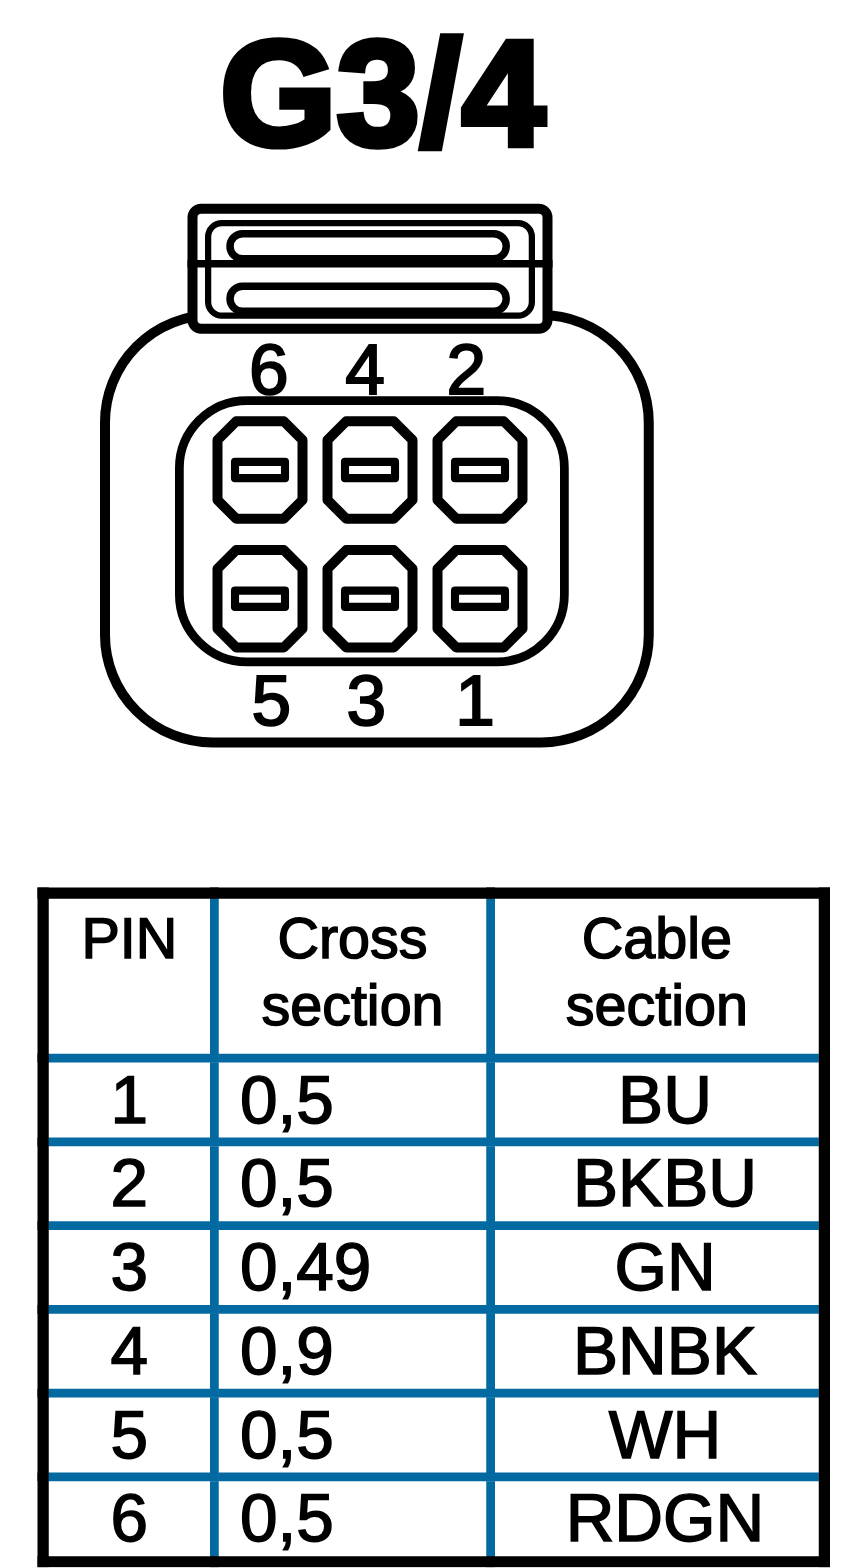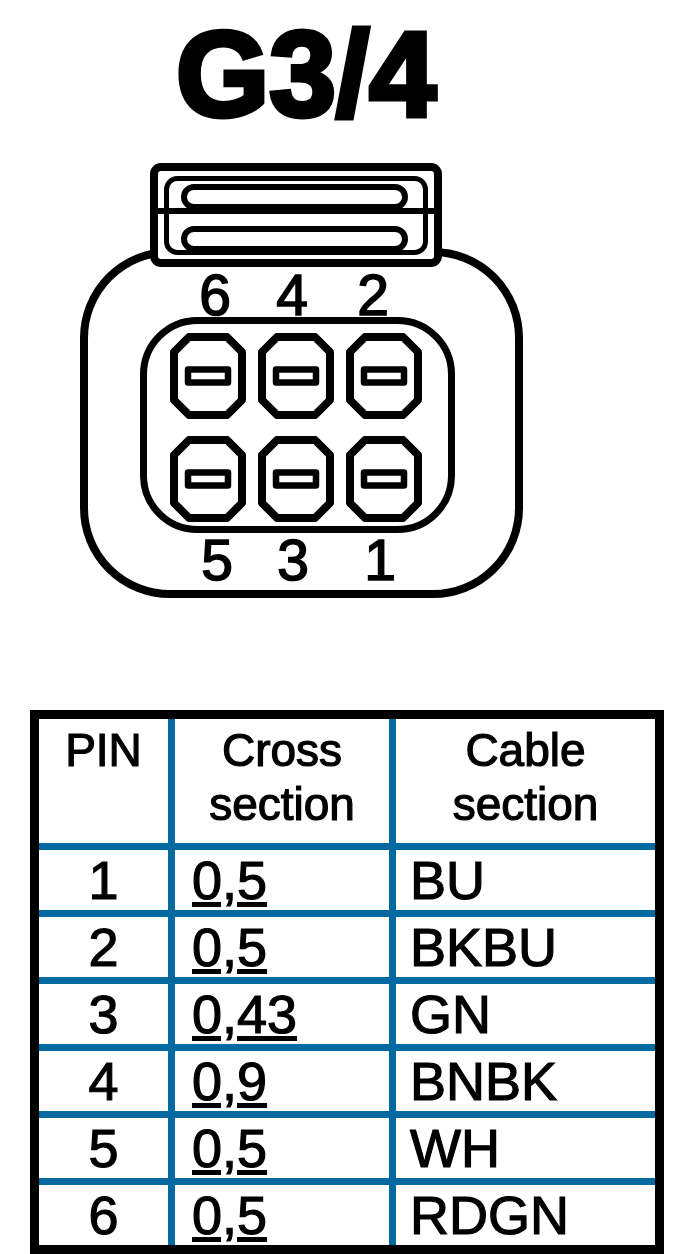--- a/index.html
+++ b/index.html
@@ -49,22 +49,22 @@
     -webkit-text-stroke: 1.2px #000000;
   }
   .pin-table td {
     font-size: 54px;
     font-weight: 400;
     line-height: 58px;
     vertical-align: middle;
     -webkit-text-stroke: 1.2px #000000;
   }
   td.cell-pin   { text-align: center; }
-  td.cell-cross { text-align: left; padding-left: 17px; text-decoration: underline; }
-  td.cell-cable { text-align: left; padding-left: 14px; }
+  td.cell-cross { text-align: left; padding-left: 17px; }
+  td.cell-cable { text-align: center; padding-left: 14px; }
   .hdr-line { display: block; }
 </style>
 </head>
 <body>
 
 <div class="page">
 
   <svg class="diagram" width="688" height="660" viewBox="0 0 688 660">
 
     <text x="306" y="116" text-anchor="middle" font-size="120" font-weight="bold" stroke="#000000" stroke-width="5" paint-order="stroke">G3/4</text>
@@ -148,21 +148,21 @@
         <td class="cell-cross">0,5</td>
         <td class="cell-cable">BU</td>
       </tr>
       <tr>
         <td class="cell-pin">2</td>
         <td class="cell-cross">0,5</td>
         <td class="cell-cable">BKBU</td>
       </tr>
       <tr>
         <td class="cell-pin">3</td>
-        <td class="cell-cross">0,43</td>
+        <td class="cell-cross">0,49</td>
         <td class="cell-cable">GN</td>
       </tr>
       <tr>
         <td class="cell-pin">4</td>
         <td class="cell-cross">0,9</td>
         <td class="cell-cable">BNBK</td>
       </tr>
       <tr>
         <td class="cell-pin">5</td>
         <td class="cell-cross">0,5</td>

